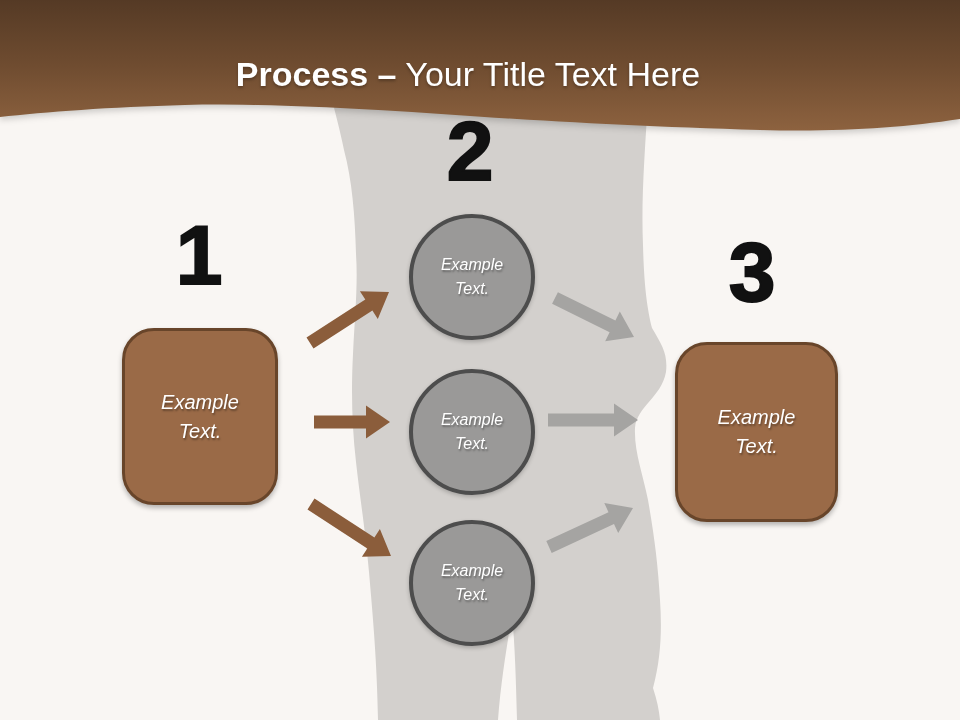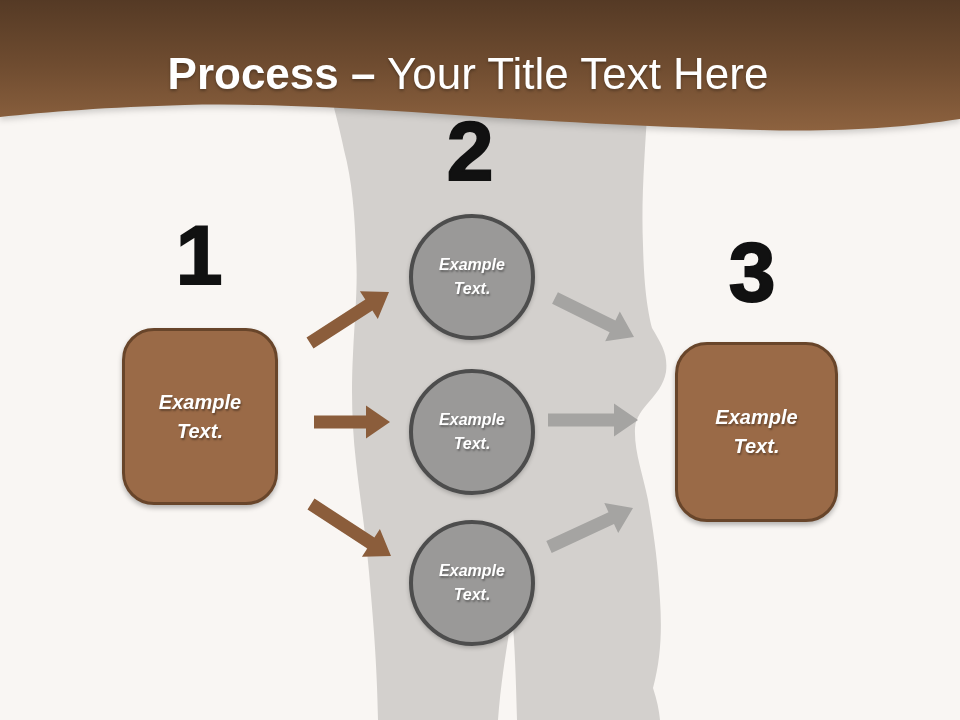--- a/index.html
+++ b/index.html
@@ -6,21 +6,21 @@
   .slide{
     position:relative;width:960px;height:720px;overflow:hidden;
     background:var(--background,#f9f6f3);
     font-family:"Liberation Sans", sans-serif;
   }
   .slide svg{display:block;}
   .bg-layer{position:absolute;left:0;top:0;z-index:0;}
   .header-svg{position:absolute;left:0;top:0;z-index:3;filter:drop-shadow(0 3px 3px rgba(0,0,0,0.18));}
   .title-bar{
     position:absolute;left:0;top:52px;width:936px;z-index:4;
-    text-align:center;color:var(--title-color,#fff);font-size:44px;line-height:44px;
+    text-align:center;color:var(--title-color,#fff);font-size:34px;line-height:44px;
     text-shadow:0 2px 3px rgba(0,0,0,0.28);
   }
   .title-bar .t-bold{font-weight:700;}
   .title-bar .t-rest{font-weight:400;}
   .num{
     position:absolute;width:120px;height:90px;z-index:2;
     display:flex;align-items:center;justify-content:center;
     font-size:84px;font-weight:700;line-height:1;
     color:var(--number-color,#111);
     -webkit-text-stroke:2px var(--number-color,#111);
@@ -41,21 +41,21 @@
     position:absolute;z-index:2;width:118px;height:118px;border-radius:50%;
     background:var(--circle-fill,#9a9998);
     border:4px solid var(--circle-border,#4d4d4d);
     box-shadow:0 2px 4px rgba(0,0,0,0.22);
     display:flex;align-items:center;justify-content:center;
   }
   .circle-a{left:409px;top:214px;}
   .circle-b{left:409px;top:369px;}
   .circle-c{left:409px;top:520px;}
   .ph-text{
-    font-weight:700;font-style:italic;color:#fff;text-align:center;
+    font-weight:400;font-style:italic;color:#fff;text-align:center;
     text-shadow:1px 2px 2px rgba(0,0,0,0.35);
   }
   .ph-box .ph-text{font-size:20px;line-height:1.45;}
   .ph-circle .ph-text{font-size:16px;line-height:1.5;}
   .ph-text span{display:block;}
 </style>
 </head>
 <body>
 
 <div class="slide" style="--background: #f9f6f3; --header-top: #553a25; --header-mid: #6f4c30; --header-bottom: #8d623f; --accent-brown: #9a6a47; --accent-brown-border: #68452a; --arrow-brown: #8b5d3b; --arrow-gray: #a5a4a2; --circle-fill: #9a9998; --circle-border: #4d4d4d; --silhouette: #d3d0cd; --number-color: #111111; --title-color: #ffffff;">

